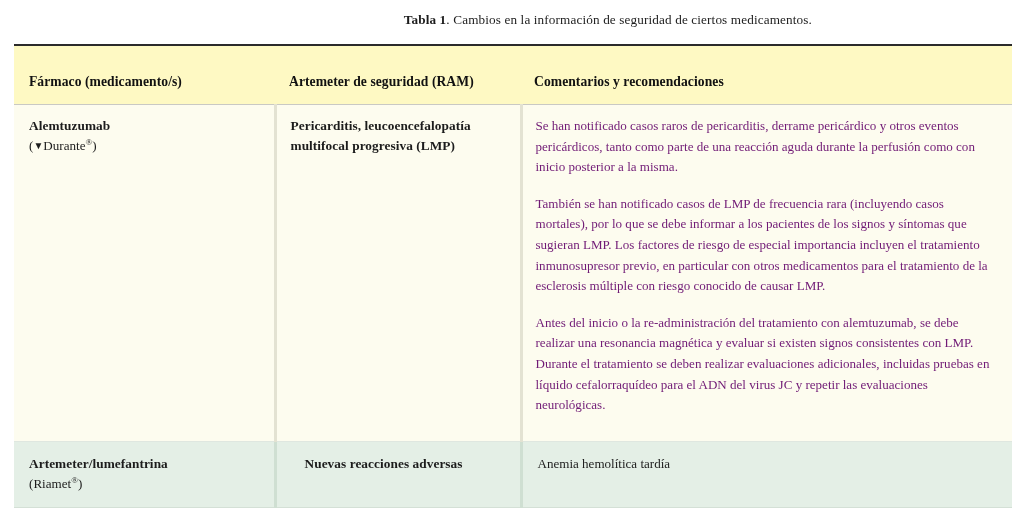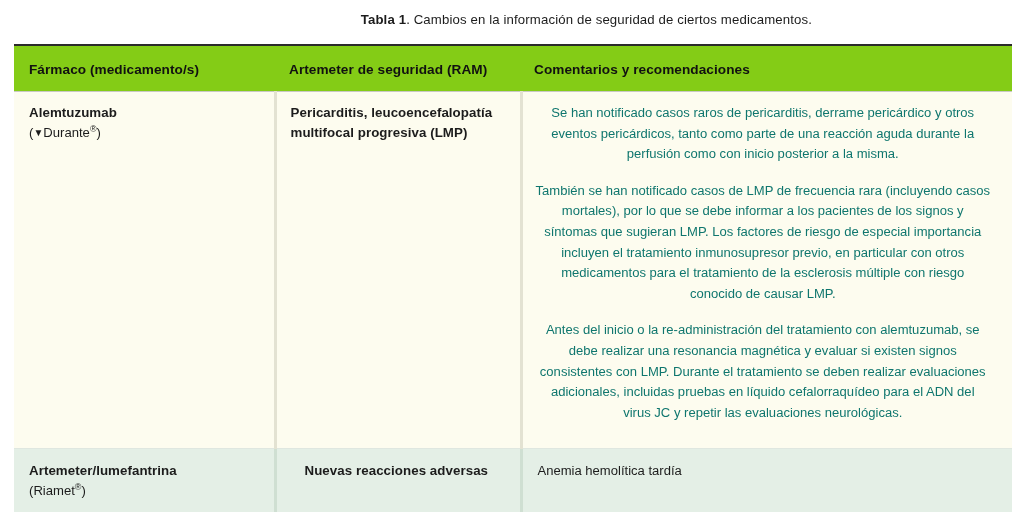--- a/index.html
+++ b/index.html
@@ -13,20 +13,21 @@
     font-family: "Liberation Sans", sans-serif;
     color: #1a1a1a;
     overflow: hidden;
   }
 
   .page {
     position: relative;
     width: 824px;
     height: 512px;
     box-sizing: border-box;
+    font-family: Liberation Serif, serif;
   }
 
   
   .caption {
     position: absolute;
     top: 11px;
     left: 14px;
     right: 12px;
     text-align: right;
     font-size: 13.2px;
@@ -59,23 +60,23 @@
   thead tr.header-row {
     border-top: 2.5px solid #2b2b2b;
     border-bottom: 1px solid #c9c9c4;
   }
 
   thead th {
     text-align: left;
     font-size: 13.6px;
     font-weight: bold;
     color: #111111;
-    padding: 16px 16px 14px 16px;
+    padding: 28px 16px 14px 16px;
     vertical-align: top;
-    background: #84cc16;
+    background: #fef9c3;
     letter-spacing: 0.005em;
   }
   thead th.th-c1 { padding-left: 15px; }
   thead th.th-c2 { padding-left: 14px; }
   thead th.th-c3 { padding-left: 13px; }
 
   tbody td {
     vertical-align: top;
     padding: 11px 16px 14px 15px;
     font-size: 13.1px;
@@ -131,22 +132,21 @@
     font-size: 13.3px;
     line-height: 20px;
     display: block;
     letter-spacing: 0.005em;
   }
 
   .para {
     margin: 0 0 16px 0;
     font-size: 13.05px;
     line-height: 20.6px;
-    color: #0f766e;
-    text-align: center;
+    color: #701a75;
   }
   .para:last-child { margin-bottom: 12px; }
 
   .comment-simple {
     margin: 0;
     font-size: 13.05px;
     line-height: 20.6px;
   }
 
   td.cell-issue-row2,

